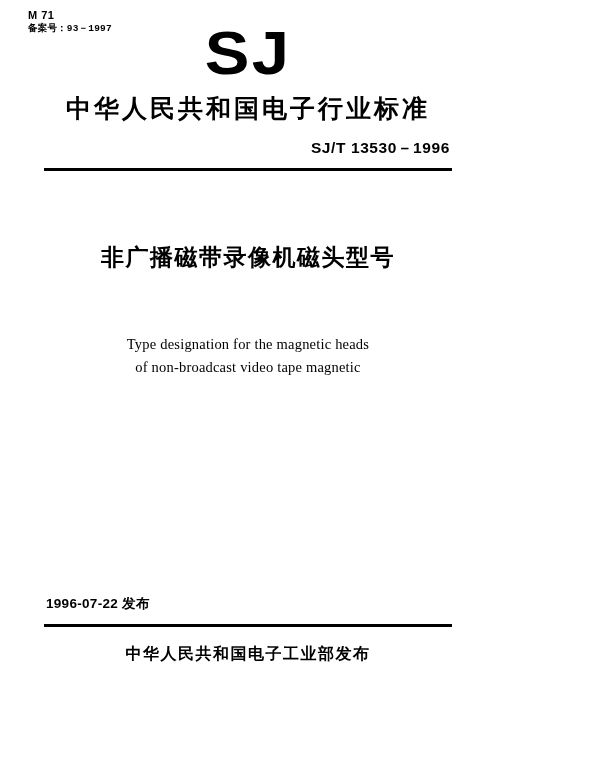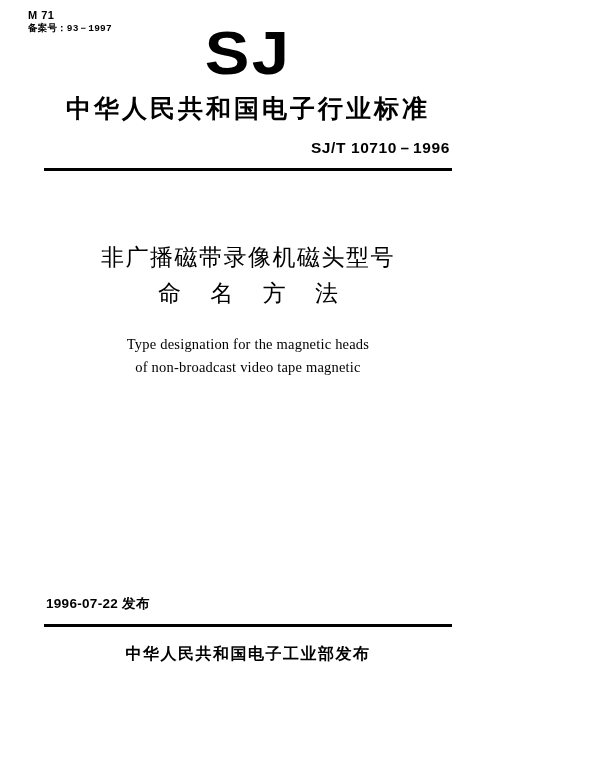--- a/index.html
+++ b/index.html
@@ -100,21 +100,21 @@
   .title-block {
     position: absolute;
     left: 0;
     right: 0;
     top: 240px;
     text-align: center;
   }
   .title-line {
     font-family: "DejaVu Sans", sans-serif;
     font-size: 23px;
-    font-weight: normal;
+    font-weight: bold;
     letter-spacing: 1.5px;
     line-height: 1.55;
   }
   .title-line.spaced {
     letter-spacing: 11px;
     text-indent: 11px;
   }
 
   .subtitle-block {
     position: absolute;
@@ -190,27 +190,26 @@
     <div class="code-main">M 71</div>
     <div class="code-sub">备案号：93－1997</div>
   </div>
 
   <div class="logo-wrap">
     <span class="logo">SJ</span>
   </div>
 
   <div class="org-heading">中华人民共和国电子行业标准</div>
 
-  <div class="std-number">SJ/T 10710－1996</div>
+  <div class="std-number">SJ/T 13530－1996</div>
 
   <div class="rule-top"></div>
 
   <div class="title-block">
     <div class="title-line">非广播磁带录像机磁头型号</div>
-    <div class="title-line spaced">命 名 方 法</div>
   </div>
 
   <div class="subtitle-block">
     <div class="subtitle-line">Type designation for the magnetic heads</div>
     <div class="subtitle-line">of non-broadcast video tape magnetic</div>
   </div>
 
   <div class="dates-row">
     <div class="date-issue">1996-07-22 发布</div>
   </div>

